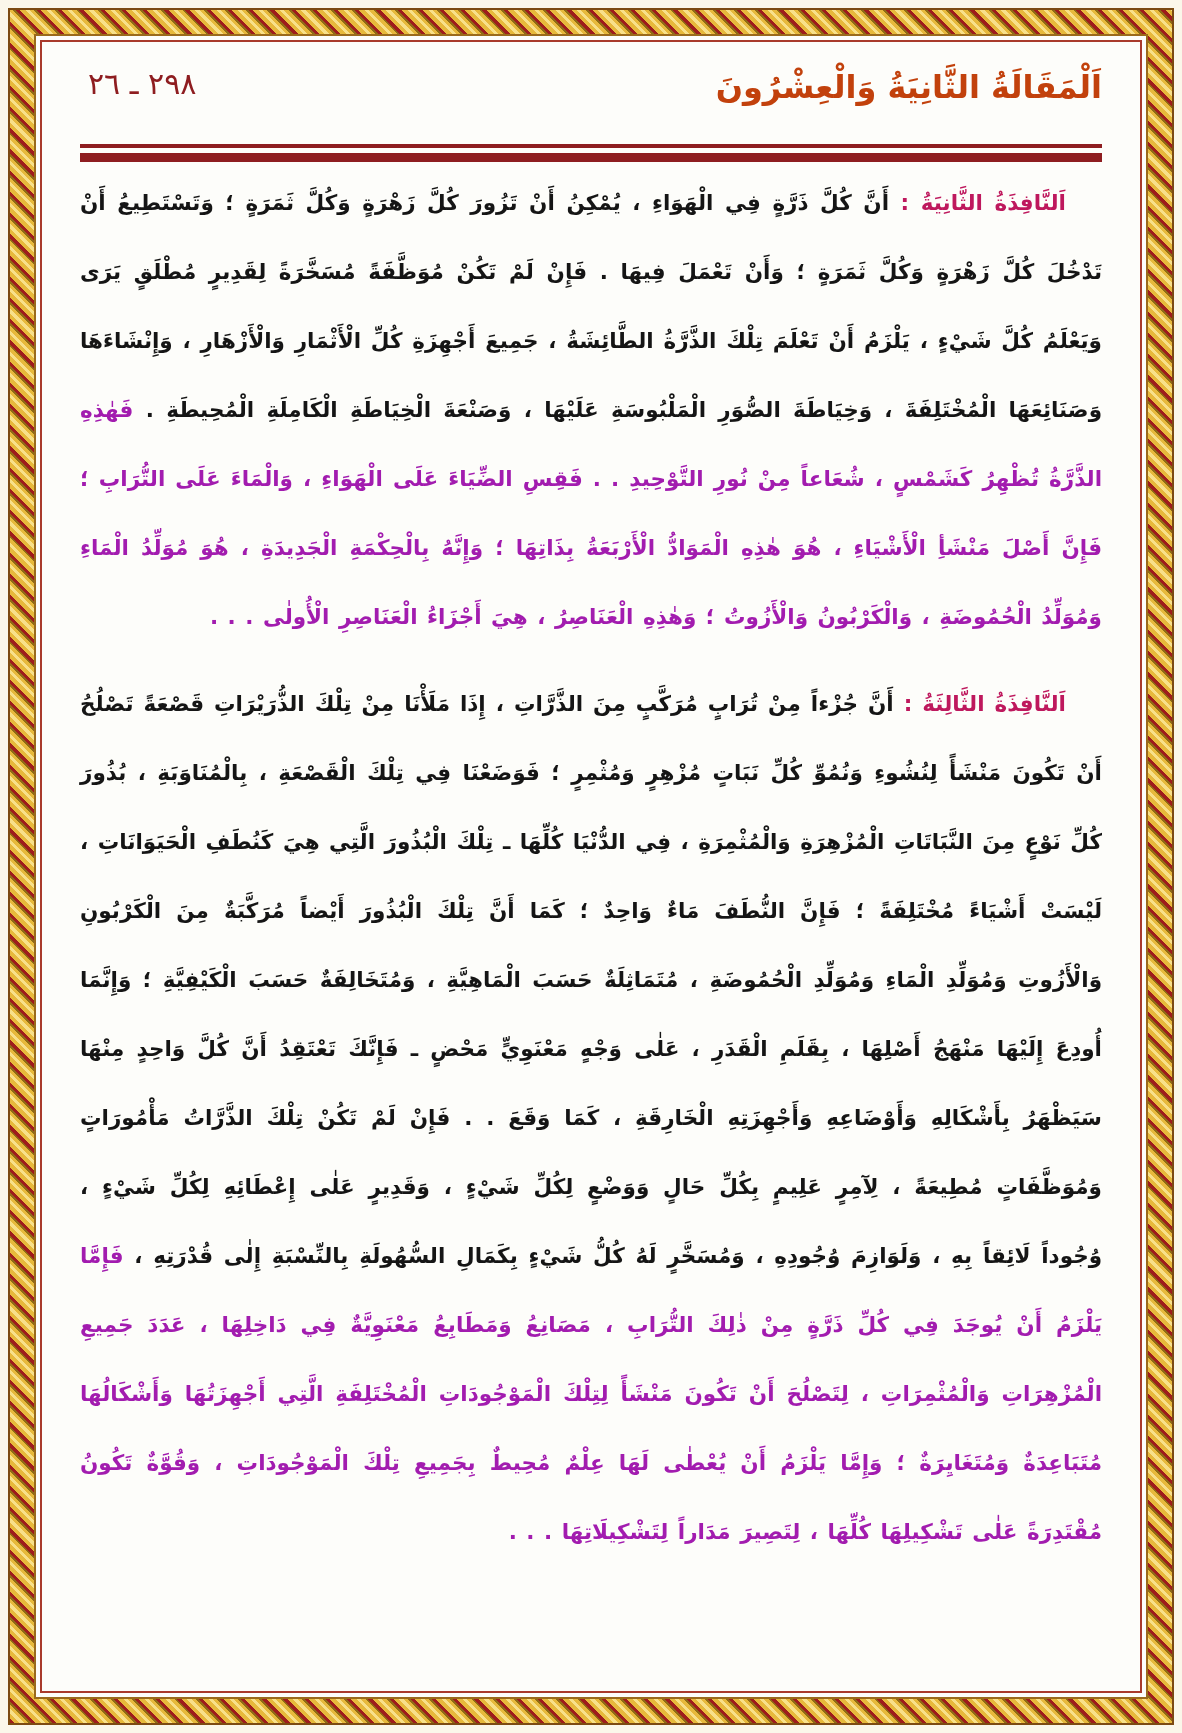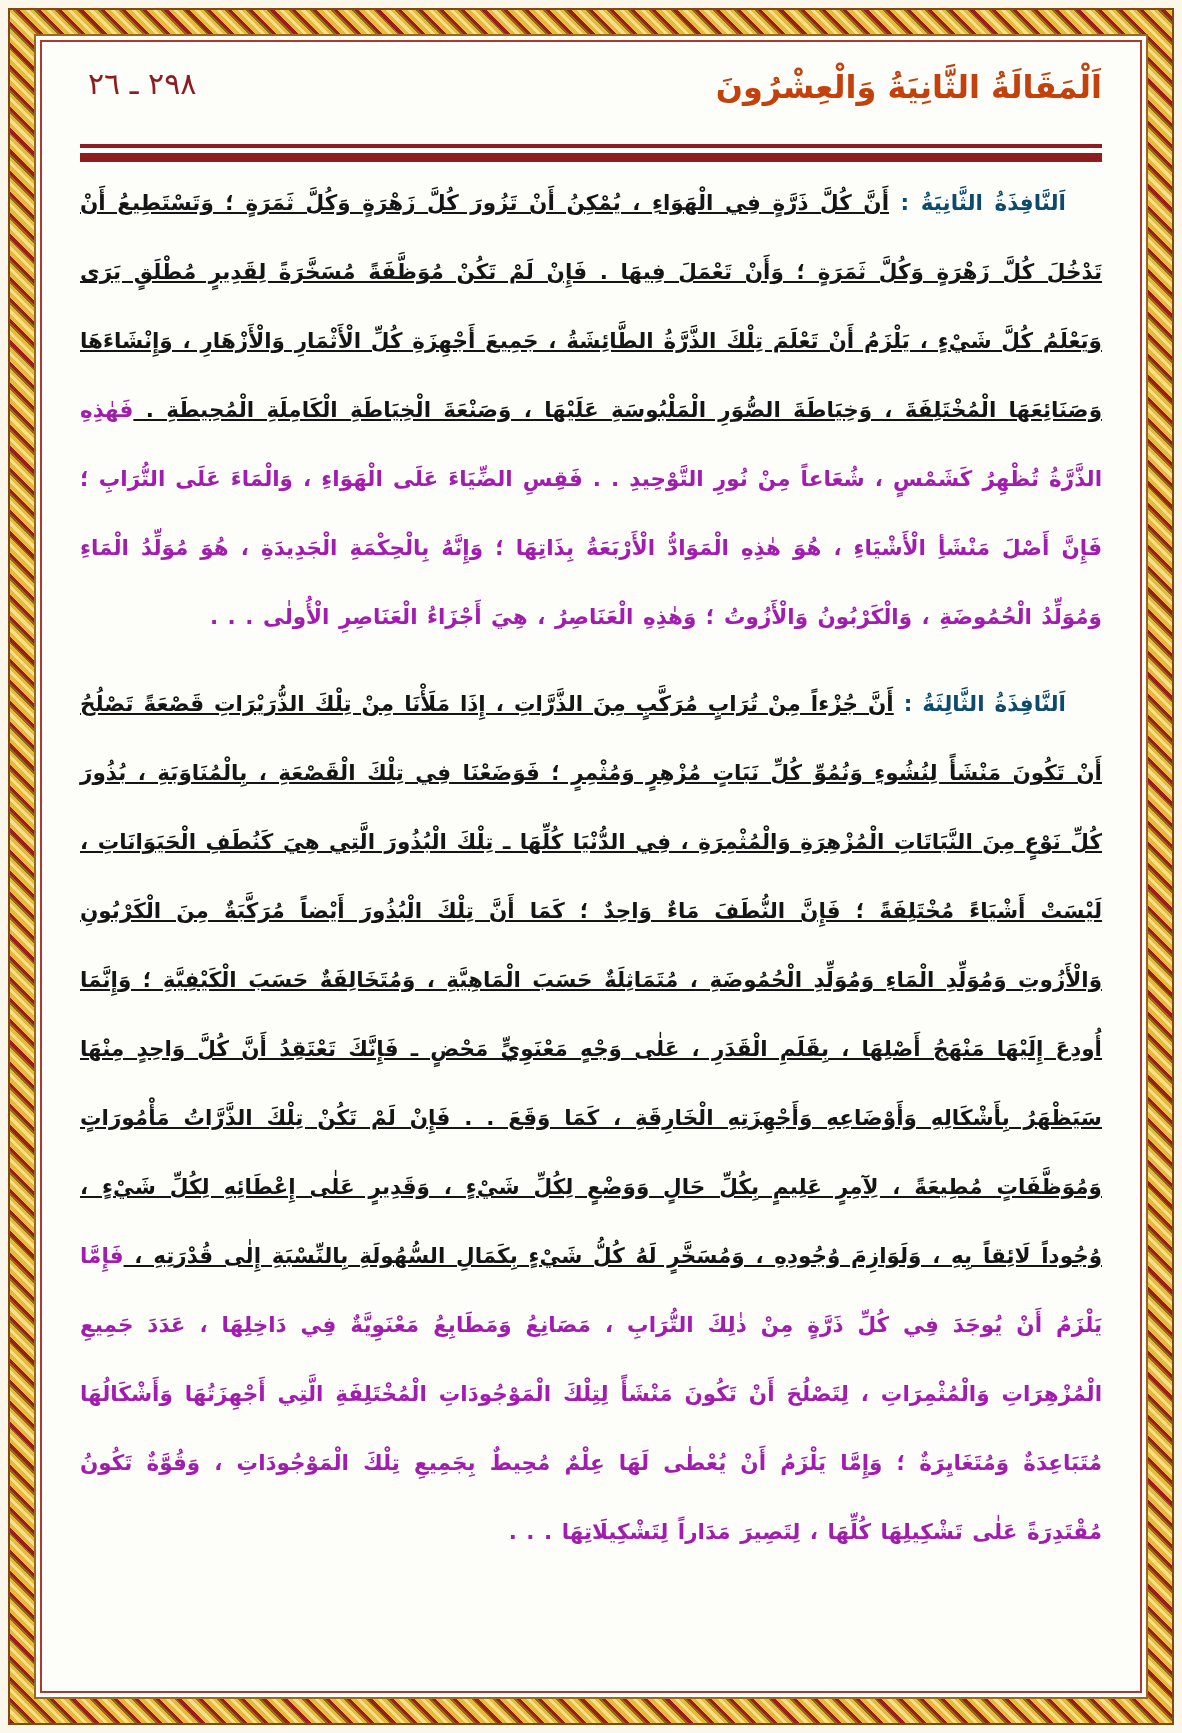--- a/index.html
+++ b/index.html
@@ -37,22 +37,22 @@
   .rule-thin  { height:4px;  background:#8e1d20; margin-top:14px; }
   .rule-thick { height:9px;  background:#8e1d20; margin-top:5px;  }
   .content { margin-top:6px; }
   p.para {
     margin:0; text-align:justify; text-indent:36px;
     font-size:21.5px; font-weight:bold; line-height:69px;
     color:#151515; word-spacing:2px;
   }
   p.para + p.para { margin-top:18px; }
   .red  { color:#a21caf; }
-  .blk  { color:#151515;text-decoration:underline; }
-  .heading { color:#0c4a6e; }
+  .blk  { color:#151515; }
+  .heading { color:#be185d; }
 </style>
 </head>
 <body>
 
 <div class="page">
   <div class="frame">
     <div class="inner">
 
       <div class="header">
         <div class="page-number">٢٩٨ ـ ٢٦</div>

